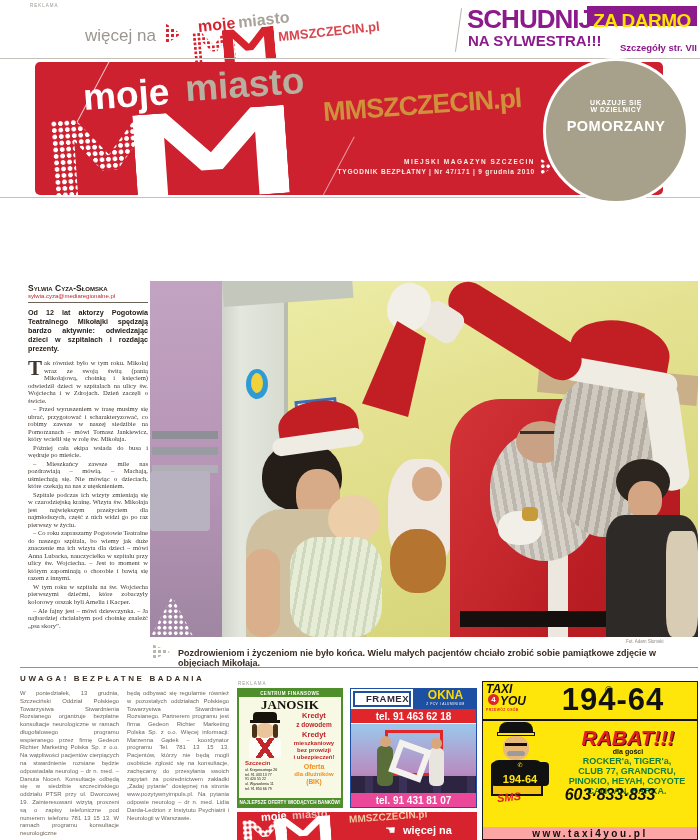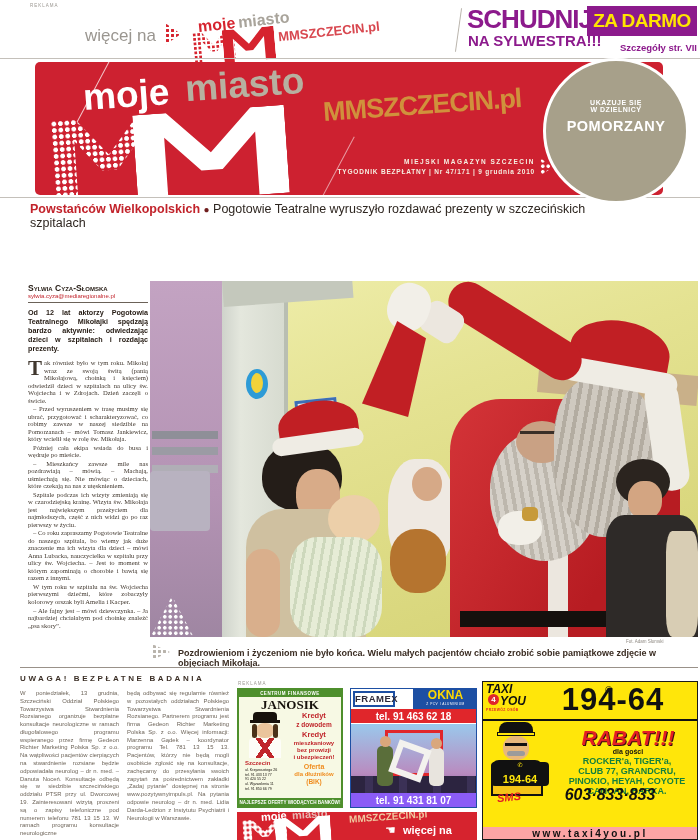--- a/index.html
+++ b/index.html
@@ -38,21 +38,21 @@
     <span class="abs" style="left:208px;top:3px;font-size:16px;font-weight:bold;color:#a9a49b;transform:rotate(-6deg);">miasto</span>
     <div class="m dotr" style="left:163px;top:23px;width:42px;height:30px;transform:rotate(-5deg);"></div>
     <div class="m solidr" style="left:193px;top:20px;width:52px;height:33px;transform:rotate(-5deg);"></div>
     <span class="abs" style="left:248px;top:16px;font-size:13px;font-weight:bold;color:#d8474f;transform:rotate(-6deg);">MMSZCZECIN.pl</span>
   </div>
   <div class="abs" style="left:458px;top:8px;width:1px;height:44px;background:#b9b4ac;transform:rotate(8deg);"></div>
 
   <div class="abs" style="left:465px;top:4px;width:233px;height:54px;">
     <div class="abs" style="left:2px;top:0;font-size:26px;font-weight:900;color:#8c1a8c;letter-spacing:-1px;">SCHUDNIJ</div>
     <div class="abs" style="left:3px;top:28px;font-size:15px;font-weight:bold;color:#8c1a8c;">NA SYLWESTRA!!!</div>
-    <div class="abs" style="left:122px;top:2px;width:110px;height:30px;background:#8c1a8c;color:#ffe400;font-size:19px;
+    <div class="abs" style="left:122px;top:2px;width:110px;height:20px;background:#8c1a8c;color:#ffe400;font-size:19px;
                 font-weight:900;text-align:center;line-height:30px;letter-spacing:-0.5px;">ZA DARMO</div>
     <div class="abs" style="left:122px;top:38px;width:110px;text-align:right;font-size:9.5px;font-weight:bold;color:#8c1a8c;">Szczegóły str. VII</div>
   </div>
   <div class="hline" style="left:0;top:58px;width:700px;"></div>
 
   <div class="abs" style="left:35px;top:62px;width:628px;height:133px;background:#cd2130;border-radius:5px;overflow:hidden;">
     <div class="abs" style="left:58px;top:-6px;width:1px;height:70px;background:rgba(255,255,255,.75);transform:rotate(28deg);"></div>
     <div class="abs" style="left:300px;top:70px;width:1px;height:80px;background:rgba(255,255,255,.55);transform:rotate(28deg);"></div>
     <span class="abs" style="left:48px;top:12px;font-size:37px;font-weight:bold;color:#fff;transform:rotate(-4deg);">moje</span>
     <span class="abs" style="left:150px;top:2px;font-size:37px;font-weight:bold;color:#b7b0a0;transform:rotate(-4deg);">miasto</span>
@@ -68,25 +68,20 @@
 
   <div class="abs" style="left:543px;top:58px;width:146px;height:146px;border-radius:50%;background:#a7a08a;
               border:3px solid #fff;box-sizing:border-box;text-align:center;color:#fff;z-index:5;">
     <div style="margin-top:38px;font-size:7px;font-weight:bold;letter-spacing:0.5px;">UKAZUJE SIĘ</div>
     <div style="font-size:7px;font-weight:bold;letter-spacing:0.5px;">W DZIELNICY</div>
     <div style="margin-top:5px;font-size:14.5px;font-weight:900;letter-spacing:0.5px;">POMORZANY</div>
   </div>
 
   <div class="hline" style="left:0;top:197px;width:700px;z-index:1;"></div>
 
-  <div class="abs" style="left:30px;top:202px;width:560px;font-size:12.5px;">
-    <span style="font-weight:bold;color:#c2232b;">Powstańców Wielkopolskich</span>
-    <span style="color:#6f1d1d;font-size:10px;">●</span>
-    <span style="color:#2e2620;">Pogotowie Teatralne wyruszyło rozdawać prezenty w szczecińskich szpitalach</span>
-  </div>
 
   <div class="abs body-col" style="left:28px;top:283px;width:120px;height:358px;overflow:hidden;">
     <div style="font-size:8.5px;font-weight:bold;font-variant:small-caps;color:#241a12;">Sylwia Cyza-Słomska</div>
     <div style="font-size:6px;color:#c2232b;border-bottom:1px solid #6b6258;padding-bottom:3px;margin-bottom:5px;">sylwia.cyza@mediaregionalne.pl</div>
     <div style="font-size:7.2px;line-height:1.25;font-weight:bold;color:#241a12;text-align:justify;margin-bottom:6px;">Od 12 lat aktorzy Pogotowia Teatralnego Mikołajki spędzają bardzo aktywnie: odwiedzając dzieci w szpitalach i rozdając prezenty.</div>
     <p class="first">
       <span class="dropcap">T</span><span>ak również było w tym roku. Mikołaj wraz ze swoją świtą (panią Mikołajową, choinką i księciem) odwiedził dzieci w szpitalach na ulicy św. Wojciecha i w Zdrojach. Dzień zaczęli o świcie.</span>
     </p>
     <p><span>– Przed wyruszeniem w trasę musimy się ubrać, przygotować i scharakteryzować, co robimy zawsze w naszej siedzibie na Pomorzanach – mówi Tomasz Jankiewicz, który wcielił się w rolę św. Mikołaja.</span></p>
     <p><span>Później cała ekipa wsiada do busa i wędruje po mieście.</span></p>
@@ -201,38 +196,38 @@
       <div style="font-size:6px;color:#c0262b;">bez prowizji</div>
       <div style="font-size:6px;color:#c0262b;margin-bottom:3px;">i ubezpieczeń!</div>
       <div style="font-size:7px;color:#f08c1e;">Oferta</div>
       <div style="font-size:6px;color:#f08c1e;">dla dłużników</div>
       <div style="font-size:6.5px;color:#f08c1e;">(BIK)</div>
     </div>
     <div class="abs" style="left:0;bottom:0;width:100%;background:#4e8f2c;color:#fff;font-size:4.6px;font-weight:bold;text-align:center;padding:1.5px 0;">NAJLEPSZE OFERTY WIODĄCYCH BANKÓW!</div>
   </div>
 
   <div class="abs" style="left:350px;top:688px;width:127px;height:120px;border:1px solid #1d4fa3;box-sizing:border-box;overflow:hidden;background:#fff;">
-    <div class="abs" style="left:2px;top:2px;width:42px;height:16px;border:2px solid #1d4fa3;box-sizing:border-box;
+    <div class="abs" style="left:2px;top:2px;width:58px;height:16px;border:2px solid #1d4fa3;box-sizing:border-box;
                 font-size:9.5px;font-weight:900;text-align:right;line-height:12px;color:#2e2a3a;letter-spacing:0.5px;">FRAMEX</div>
     <div class="abs" style="left:62px;top:0;width:65px;height:20px;background:#1d4fa3;text-align:center;">
       <div style="font-size:12px;font-weight:900;color:#ffd800;line-height:13px;">OKNA</div>
       <div style="font-size:3.2px;color:#fff;letter-spacing:0.5px;">Z PCV I ALUMINIUM</div>
     </div>
     <div class="abs" style="left:0;top:20px;width:100%;background:#e0262b;color:#fff;font-size:10px;font-weight:bold;text-align:center;padding:1.5px 0;">tel. 91 463 62 18</div>
     <div class="abs" style="left:0;top:35px;width:100%;height:70px;background:linear-gradient(180deg,#9ac8ec 0%,#b98cc0 70%,#8a5f9e 100%);overflow:hidden;">
       <div class="abs" style="left:0;bottom:0;width:100%;height:18px;
                   background:repeating-linear-gradient(90deg,#2c2440 0 14px,#3b3156 14px 22px,#2c2440 22px 34px);"></div>
       <div class="abs" style="left:34px;top:6px;width:52px;height:40px;border:3px solid #e0262b;"></div>
       <div class="abs" style="left:26px;top:22px;width:16px;height:40px;background:#5a6e3a;border-radius:5px;"></div>
       <div class="abs" style="left:29px;top:12px;width:11px;height:11px;background:#d9a77c;border-radius:50%;"></div>
       <div class="abs" style="left:78px;top:24px;width:15px;height:38px;background:#e8e4de;border-radius:5px;"></div>
       <div class="abs" style="left:80px;top:14px;width:11px;height:11px;background:#d9a77c;border-radius:50%;"></div>
       <div class="abs" style="left:42px;top:20px;width:34px;height:34px;border:6px solid #f3f2ee;box-sizing:border-box;transform:rotate(20deg);"></div>
     </div>
-    <div class="abs" style="left:0;bottom:0;width:100%;background:#8b5cf6;color:#fff;font-size:10px;font-weight:bold;text-align:center;padding:1.5px 0;">tel. 91 431 81 07</div>
+    <div class="abs" style="left:0;bottom:0;width:100%;background:#ec4899;color:#fff;font-size:10px;font-weight:bold;text-align:center;padding:1.5px 0;">tel. 91 431 81 07</div>
   </div>
 
   <div class="abs" style="left:482px;top:681px;width:216px;height:159px;background:#ffe60a;border:1px solid #1a1a1a;box-sizing:border-box;overflow:hidden;">
     <div class="abs" style="left:3px;top:2px;width:42px;height:34px;">
       <div style="font-size:12px;font-weight:900;font-style:italic;color:#111;line-height:11px;">TAXI</div>
       <span style="position:absolute;left:2px;top:10px;width:11px;height:11px;background:#e0262b;color:#fff;border-radius:50%;
                   font-size:8px;font-weight:900;text-align:center;line-height:11px;">4</span>
       <div style="position:absolute;left:14px;top:10px;font-size:12px;font-weight:900;font-style:italic;color:#111;">YOU</div>
       <div style="position:absolute;left:0;top:24px;font-size:3.4px;font-weight:bold;color:#e0262b;letter-spacing:0.4px;">PRZEWÓZ OSÓB</div>
     </div>

